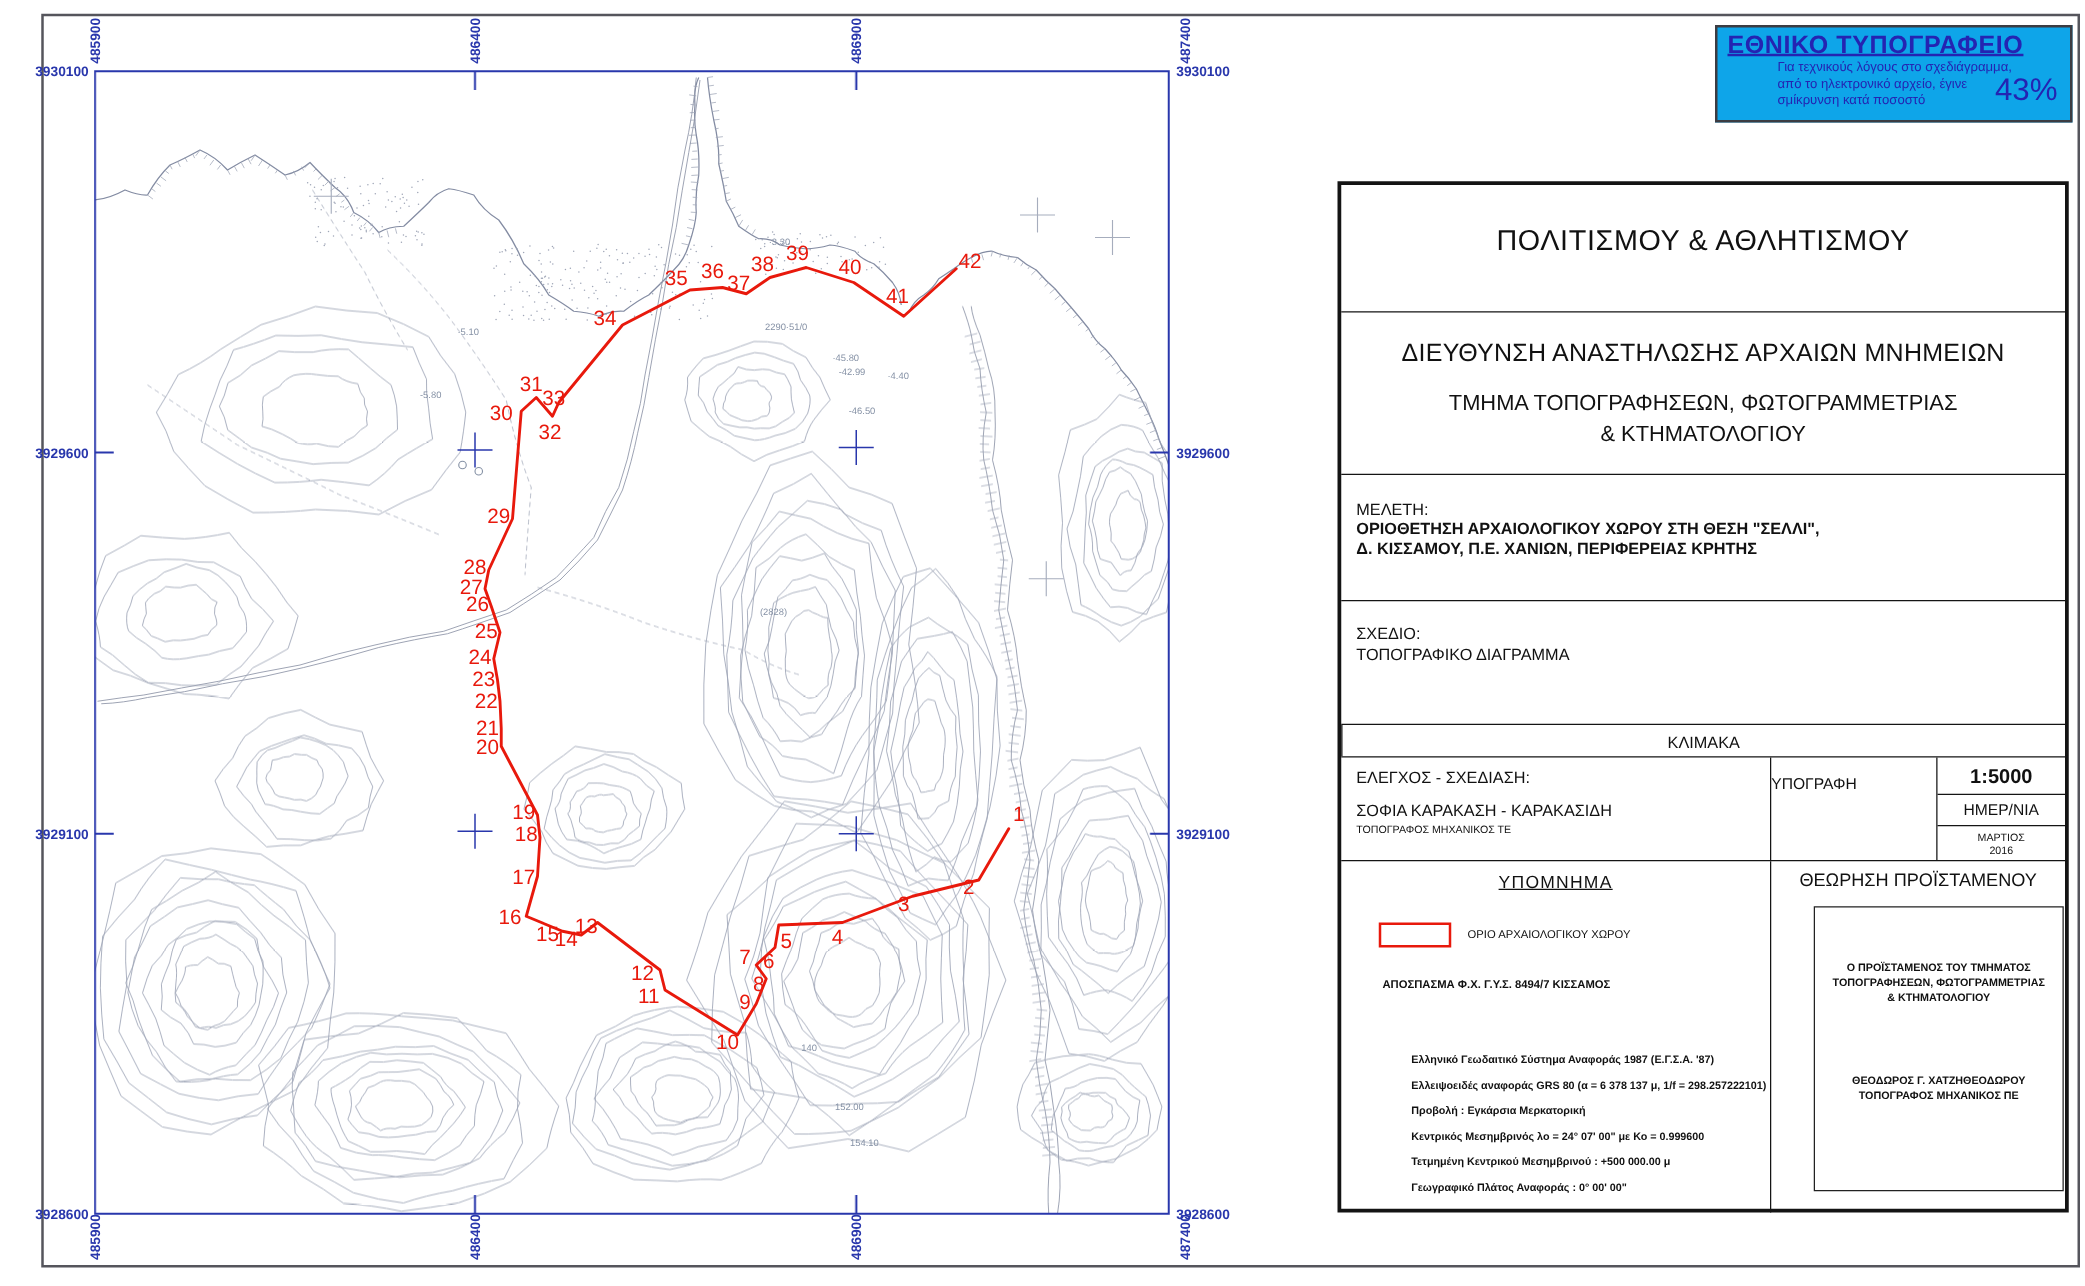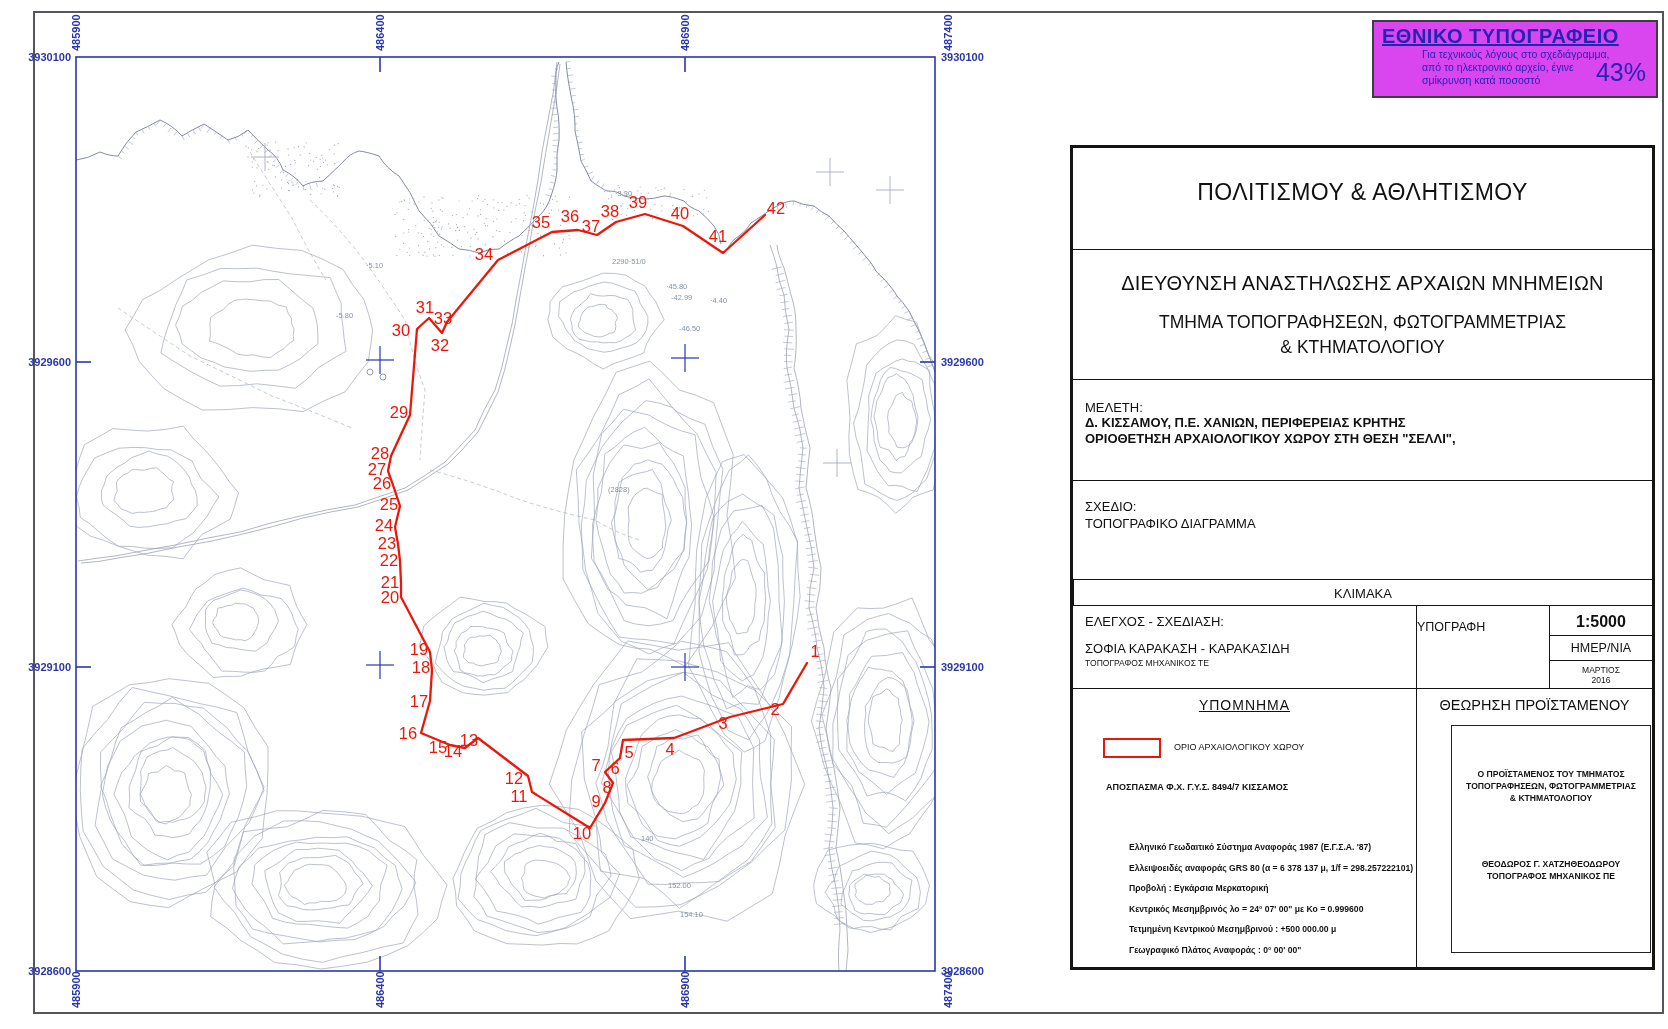--- a/index.html
+++ b/index.html
@@ -4,21 +4,21 @@
 <style>
   html,body{margin:0;padding:0;background:#ffffff;}
   .page{position:relative;width:1668px;height:1029px;background:#fff;overflow:hidden;
         font-family:"Liberation Sans",sans-serif;}
   .page-border{position:absolute;left:33px;top:11px;width:1627px;height:999px;
         border:2px solid #55555c;}
   svg{position:absolute;left:0;top:0;}
 
   
   .stamp{position:absolute;left:1372px;top:20px;width:286px;height:78px;border:2px solid #3c3c42;
-         background:#d946ef;box-sizing:border-box;padding:3px 8px 2px 8px;color:#2424b2;}
+         background:#0ea5e9;box-sizing:border-box;padding:3px 8px 2px 8px;color:#2424b2;}
   .stamp-title{font-size:20px;font-weight:bold;text-decoration:underline;letter-spacing:.5px;
          white-space:nowrap;}
   .stamp-line{font-size:10.5px;line-height:13px;padding-left:40px;}
   .stamp-bottom{position:relative;}
   .stamp-pct{position:absolute;right:2px;top:-8px;font-size:25px;font-weight:normal;}
 
   
   .tblock{position:absolute;left:1070px;top:145px;width:585px;height:825px;
           border:3px solid #141414;box-sizing:border-box;background:#fff;color:#111;}
   .tb-row{position:absolute;left:0;right:0;box-sizing:border-box;}
@@ -949,22 +949,22 @@
     </div>
 
     <div class="tb-row r2 bb center">
       <div class="dir">ΔΙΕΥΘΥΝΣΗ ΑΝΑΣΤΗΛΩΣΗΣ ΑΡΧΑΙΩΝ ΜΝΗΜΕΙΩΝ</div>
       <div class="dep1">ΤΜΗΜΑ  ΤΟΠΟΓΡΑΦΗΣΕΩΝ, ΦΩΤΟΓΡΑΜΜΕΤΡΙΑΣ</div>
       <div class="dep2">&amp; ΚΤΗΜΑΤΟΛΟΓΙΟΥ</div>
     </div>
 
     <div class="tb-row r3 bb">
       <div class="lab">ΜΕΛΕΤΗ:</div>
+      <div class="v">ΟΡΙΟΘΕΤΗΣΗ ΑΡΧΑΙΟΛΟΓΙΚΟΥ ΧΩΡΟΥ ΣΤΗ ΘΕΣΗ "ΣΕΛΛΙ",</div>
       <div class="v">Δ. ΚΙΣΣΑΜΟΥ, Π.Ε. ΧΑΝΙΩΝ, ΠΕΡΙΦΕΡΕΙΑΣ ΚΡΗΤΗΣ</div>
-      <div class="v">ΟΡΙΟΘΕΤΗΣΗ ΑΡΧΑΙΟΛΟΓΙΚΟΥ ΧΩΡΟΥ ΣΤΗ ΘΕΣΗ "ΣΕΛΛΙ",</div>
     </div>
 
     <div class="tb-row r4 bb">
       <div class="lab">ΣΧΕΔΙΟ:</div>
       <div class="v">ΤΟΠΟΓΡΑΦΙΚΟ ΔΙΑΓΡΑΜΜΑ</div>
     </div>
 
     <div class="tb-row r5 bb">
       <div class="scale">ΚΛΙΜΑΚΑ</div>
     </div>

